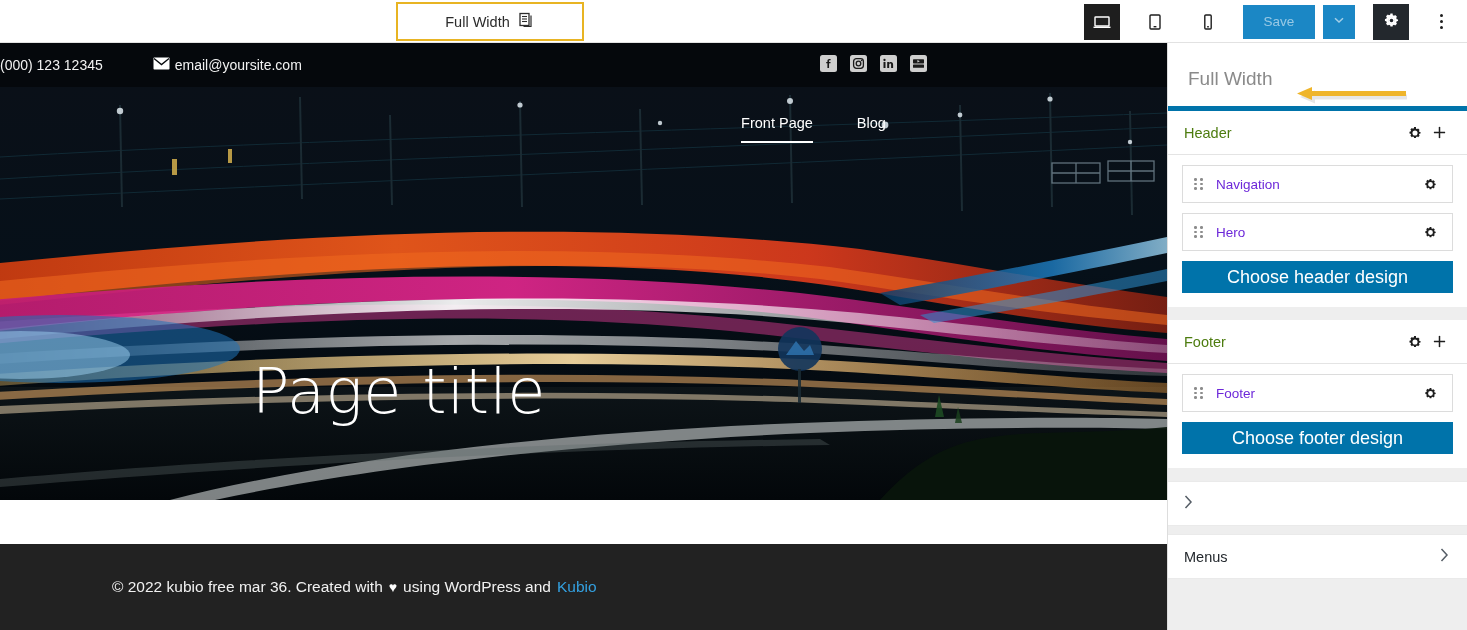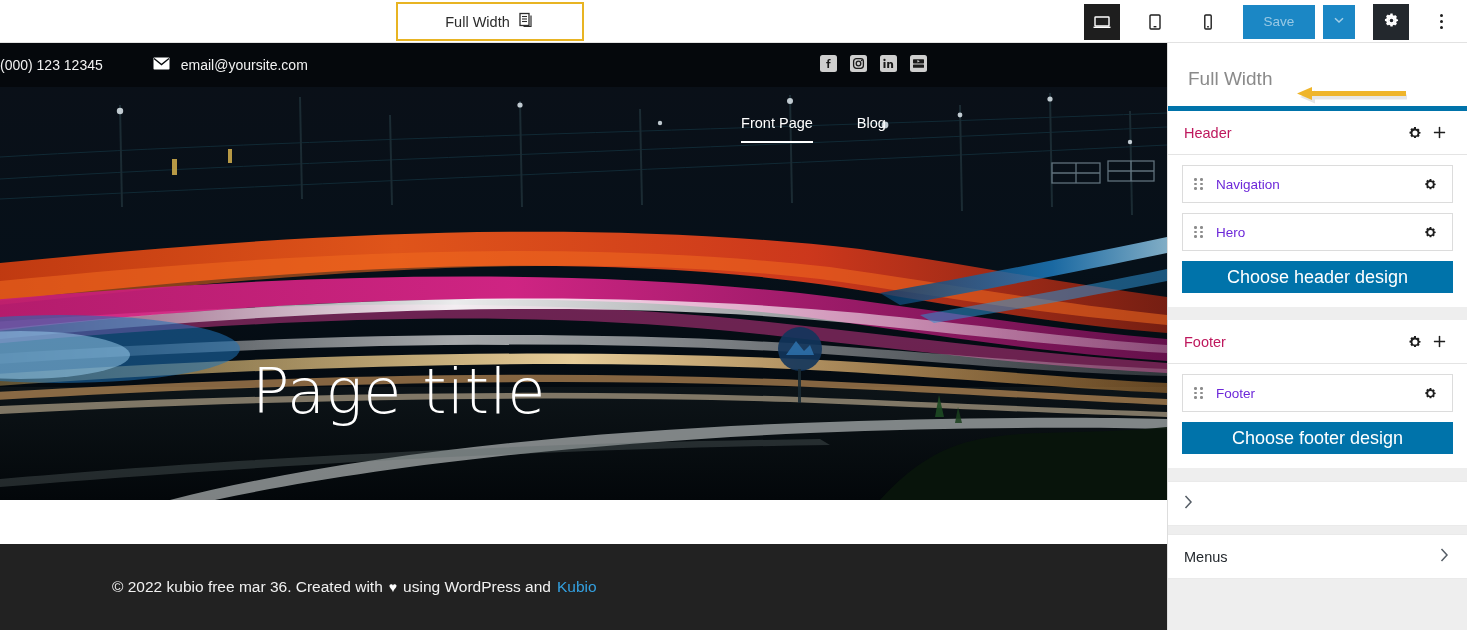--- a/index.html
+++ b/index.html
@@ -56,21 +56,21 @@
   
   .preview {
     position:absolute; left:0; top:43px; width:1167px; height:587px;
     background:#f9a8d4; overflow:hidden;
   }
   .site-top {
     position:relative; height:44px; background:#05080c;
     display:flex; align-items:center; z-index:3;
   }
   .contact-phone { color:#f2f2f2; font-size:14px; margin-left:0px; }
-  .contact-mail { color:#f2f2f2; font-size:14px; display:flex; align-items:center; gap:11px; margin-left:50px; }
+  .contact-mail { color:#f2f2f2; font-size:14px; display:flex; align-items:center; gap:5px; margin-left:50px; }
   .social-row { position:absolute; left:820px; top:12px; display:flex; gap:13px; }
   .social-row span { display:block; }
 
   .hero {
     position:relative; height:413px; overflow:hidden;
     background:#04070d;
   }
   .hero-canvas { position:absolute; inset:0; }
   .hero-nav {
     position:absolute; left:0; top:28px; width:100%; z-index:4;
@@ -103,21 +103,21 @@
   }
   .sb-editing-label { font-size:13px; font-weight:bold; color:#23282d; }
   .sb-editing-value { font-size:19px; color:#8a8a8a; margin-top:7px; font-weight:300; }
   .annot-arrow { position:absolute; left:128px; top:43px; }
   .sb-bluebar { height:5px; background:#0073aa; }
 
   .sb-section-head {
     background:#fff; height:44px; display:flex; align-items:center;
     padding:0 16px 0 16px; border-bottom:1px solid #e4e4e4;
   }
-  .sb-section-title { font-size:14.5px; color:#be185d; flex:1; }
+  .sb-section-title { font-size:14.5px; color:#4d7c0f; flex:1; }
   .sb-head-icon { width:24px; height:24px; display:flex; align-items:center; justify-content:center; cursor:pointer; }
   .sb-body { background:#fff; padding:10px 14px 14px 14px; }
   .sb-item {
     height:38px; border:1px solid #dcdcdc; background:#fff; display:flex; align-items:center;
     padding:0 10px 0 11px; margin-bottom:10px; cursor:pointer;
   }
   .drag-dots { display:grid; grid-template-columns:3px 3px; gap:2px 3px; margin-right:13px; }
   .drag-dots i { width:2.5px; height:2.5px; background:#8c8c8c; border-radius:50%; display:block; }
   .sb-item-label { flex:1; font-size:13.5px; color:#6d28d9; }
   .sb-choose-btn {

